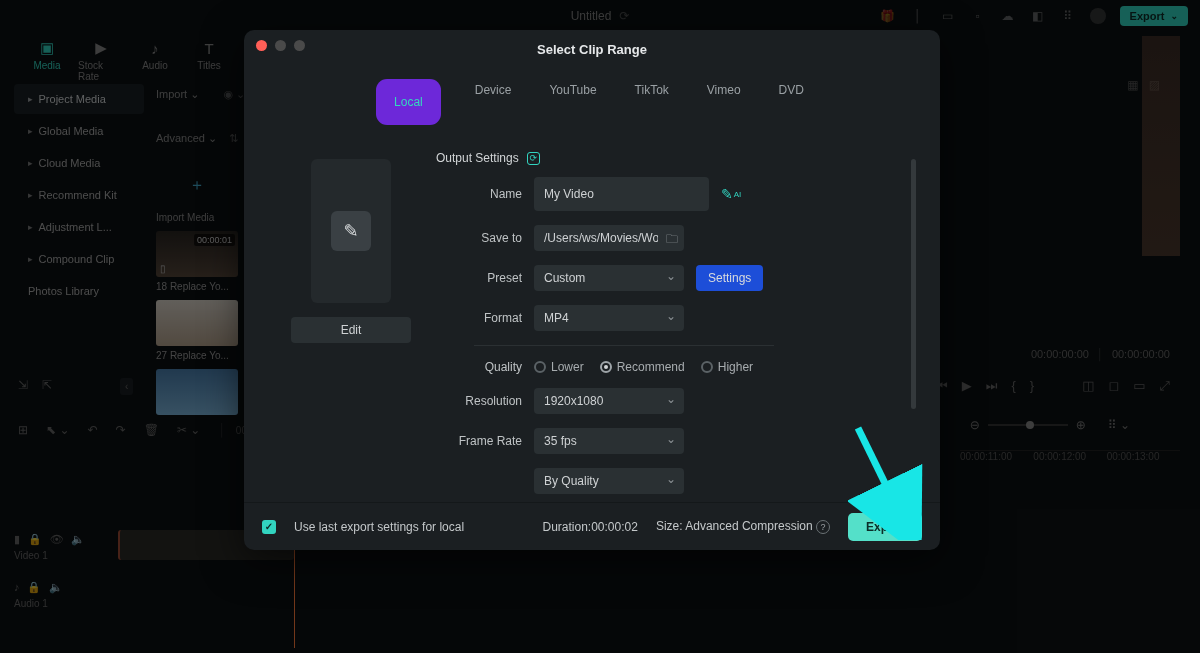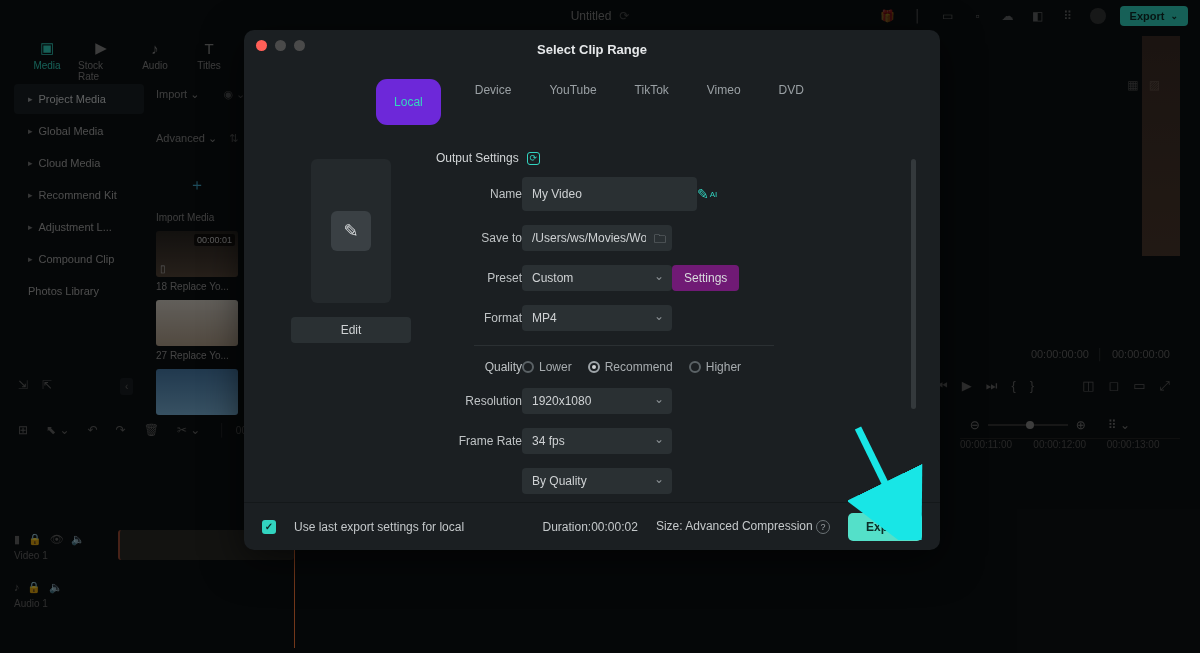--- a/index.html
+++ b/index.html
@@ -41,21 +41,21 @@
   .preview-thumb { position:absolute; right:0; top:0; width:38px; height:220px; background: linear-gradient(#6b4a3a,#8a6048); opacity:.5;}
   .tc-row { position:absolute; right:10px; bottom:10px; display:flex; gap:8px; color:#666; font-size:11px;}
   .player-controls { position:absolute; right:30px; top:378px; display:flex; gap:14px; color:#666; font-size:13px;}
   .view-icons { position:absolute; right:20px; top:42px; display:flex; gap:10px; color:#555; font-size:12px;}
 
   .timeline-toolbar { position:absolute; left:18px; top:420px; right:20px; height:20px; display:flex; align-items:center; gap:18px; color:#666; font-size:12px;}
   .zoom-ctrl { position:absolute; right:70px; top:418px; display:flex; align-items:center; gap:8px; color:#777;}
   .zoom-track { width:80px; height:2px; background:#333; position:relative;}
   .zoom-handle { width:8px;height:8px;border-radius:50%;background:#888; position:absolute; left:38px; top:-3px;}
 
-  .ruler { position:absolute; left:118px; top:438px; right:20px; height:20px; border-top:1px solid #222; color:#555; font-size:10px; display:flex;}
+  .ruler { position:absolute; left:118px; top:450px; right:20px; height:20px; border-top:1px solid #222; color:#555; font-size:10px; display:flex;}
   .ruler span { width:80px; }
 
   .tracks { position:absolute; left:14px; top:523px; width:105px; }
   .track-row { height:48px; display:flex; flex-direction:column; justify-content:center; gap:4px;}
   .track-icons { display:flex; gap:8px; font-size:11px; color:#666;}
   .track-label { font-size:10px; color:#666;}
   .clip-strip { position:absolute; left:118px; top:530px; width:176px; height:30px; background:#3a3530; border-radius:3px; border-left:2px solid #d64; opacity:.7;}
   .playhead { position:absolute; left:294px; top:448px; width:1px; height:200px; background:#ff7a3a; }
   .playhead::before { content:''; position:absolute; left:-4px; top:-2px; width:9px; height:10px; background:#ff7a3a; clip-path: polygon(0 0,100% 0,100% 60%,50% 100%,0 60%);}
 
@@ -74,28 +74,28 @@
   .tab-plain { padding:4px 4px; cursor:pointer;}
 
   .dlg-body { flex:1; display:flex; padding: 6px 22px 0 22px; gap:0; position:relative; overflow:hidden;}
   .left-col { width:170px; display:flex; flex-direction:column; align-items:center; padding-top:18px; gap:14px;}
   .thumb-box { width:80px; height:144px; background:#24292c; border-radius:6px; display:flex; align-items:center; justify-content:center;}
   .pencil-wrap { width:40px;height:40px;background:#3a4044;border-radius:6px;display:flex;align-items:center;justify-content:center;color:#d8dbdd;font-size:18px;}
   .edit-btn { width:120px; height:26px; background:#2a3033; border:none; border-radius:4px; color:#cfd2d4; font-size:12px; cursor:pointer;}
 
   .form-col { flex:1; padding-top:4px; position:relative; }
   .section-title { font-size:12px; color:#d2d5d7; margin:6px 0 12px 0; display:flex; align-items:center; gap:8px;}
-  .form-row { display:flex; align-items:center; margin-bottom:14px;}
+  .form-row { display:flex; align-items:center; gap:12px; margin-bottom:14px;}
   .form-label { width:86px; text-align:right; font-size:12px; color:#bfc3c5;}
   .text-input { flex:0 0 150px; height:18px; background:#2a3033; border:none; border-radius:4px; color:#cfd2d4; padding:17px 10px; font-size:12px;}
   .path-input { flex:0 0 150px; height:26px; background:#2a3033; border:none; border-radius:4px; color:#cfd2d4; padding:0 26px 0 10px; font-size:12px; position:relative;}
   .select-box { flex:0 0 150px; height:26px; background:#2a3033; border:none; border-radius:4px; color:#cfd2d4; padding:0 24px 0 10px; font-size:12px; position:relative; display:flex; align-items:center;}
   .select-box::after { content:'⌄'; position:absolute; right:8px; top:4px; color:#8a9094; font-size:12px;}
   .folder-ic { position:absolute; right:6px; top:5px; color:#9aa0a4;}
-  .settings-btn { height:26px; padding:0 12px; background:#701a75; border-radius:4px; border:none; color:#d8dbdd; font-size:12px; cursor:pointer;}
+  .settings-btn { height:26px; padding:0 12px; background:#1d4ed8; border-radius:4px; border:none; color:#d8dbdd; font-size:12px; cursor:pointer;}
   .ai-ic { color:#32d4c0; font-size:14px; display:flex; align-items:center; gap:1px;}
   .ai-ic .sub { font-size:8px; }
 
   .hr { height:1px; background:#2b3033; margin:8px 0 14px 0; width:300px;}
   .radio-row { display:flex; align-items:center; gap:16px;justify-content:flex-end;}
   .radio { display:flex; align-items:center; gap:5px; color:#a7acaf; font-size:12px;}
   .rdot { width:12px;height:12px;border-radius:50%;border:2px solid #5b6266; display:inline-block; position:relative;}
   .rdot.on { border-color:#9ea4a8;}
   .rdot.on::after{content:'';position:absolute;left:2px;top:2px;width:4px;height:4px;border-radius:50%;background:#cfd2d4;}
 
@@ -375,21 +375,21 @@
       <div class="form-row">
         <div class="form-label">Resolution</div>
         <div class="select-box">
             <span>1920x1080</span>
           </div>
       </div>
 
       <div class="form-row">
         <div class="form-label">Frame Rate</div>
         <div class="select-box">
-            <span>34 fps</span>
+            <span>35 fps</span>
           </div>
       </div>
 
       <div class="form-row" style="margin-top:6px;">
         <div class="form-label"></div>
         <div class="select-box">
             <span>By Quality</span>
           </div>
       </div>
 

